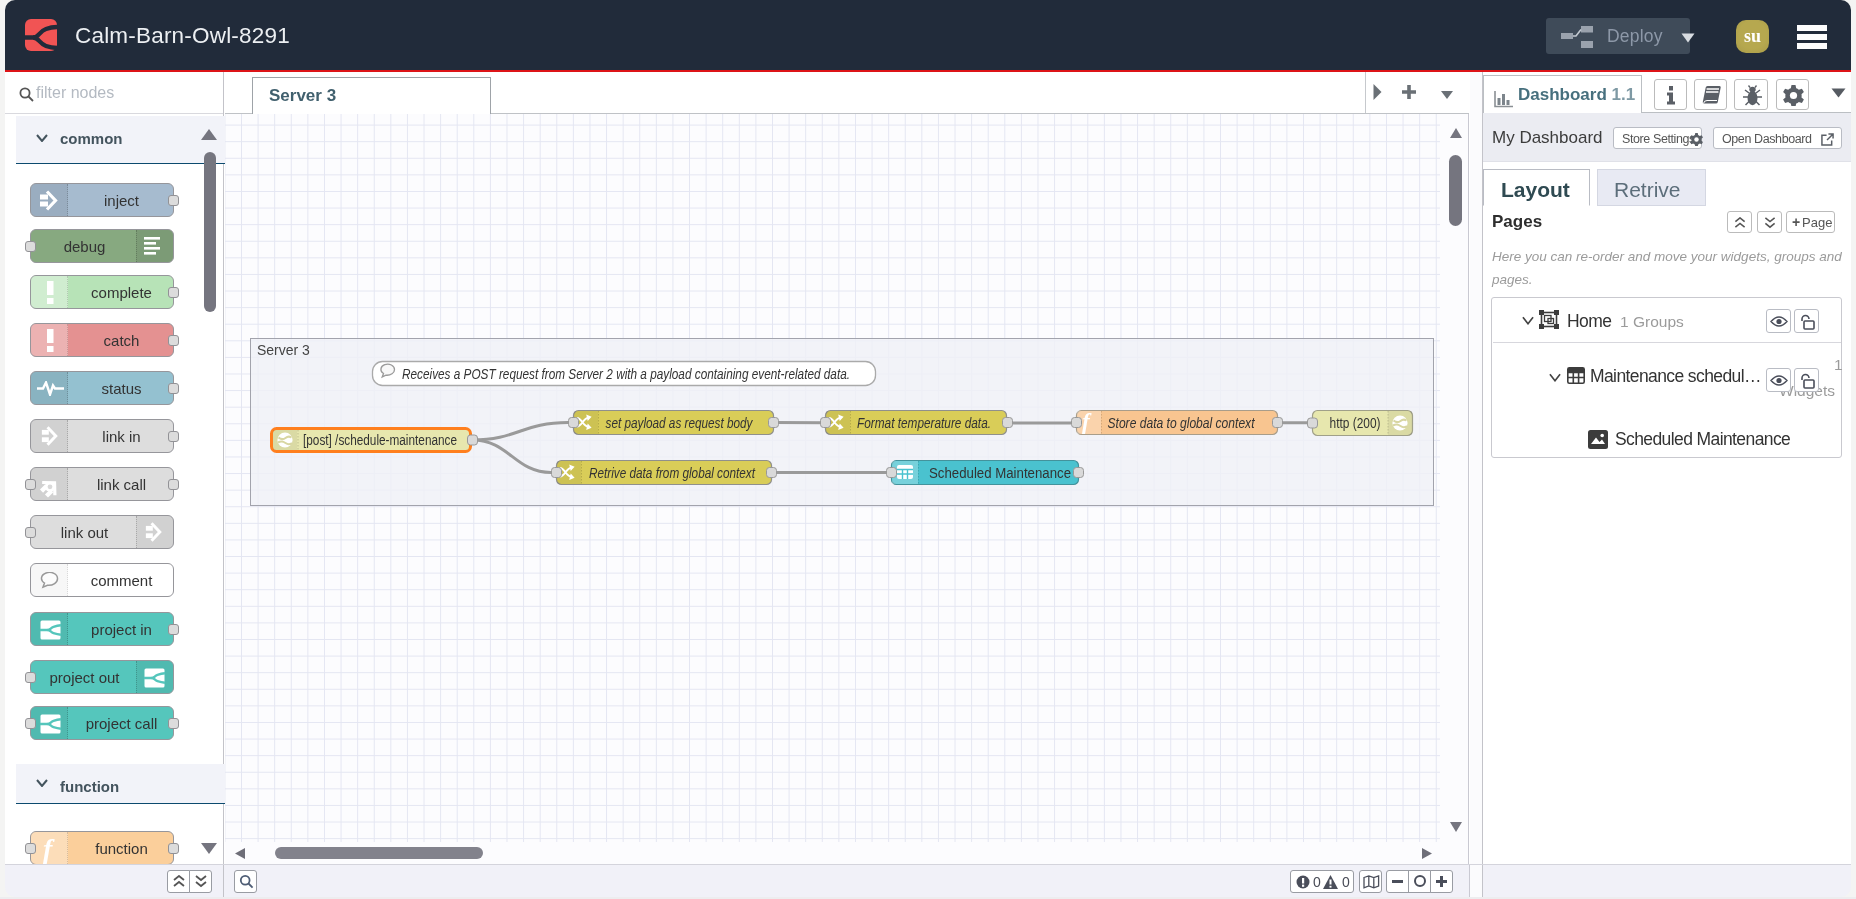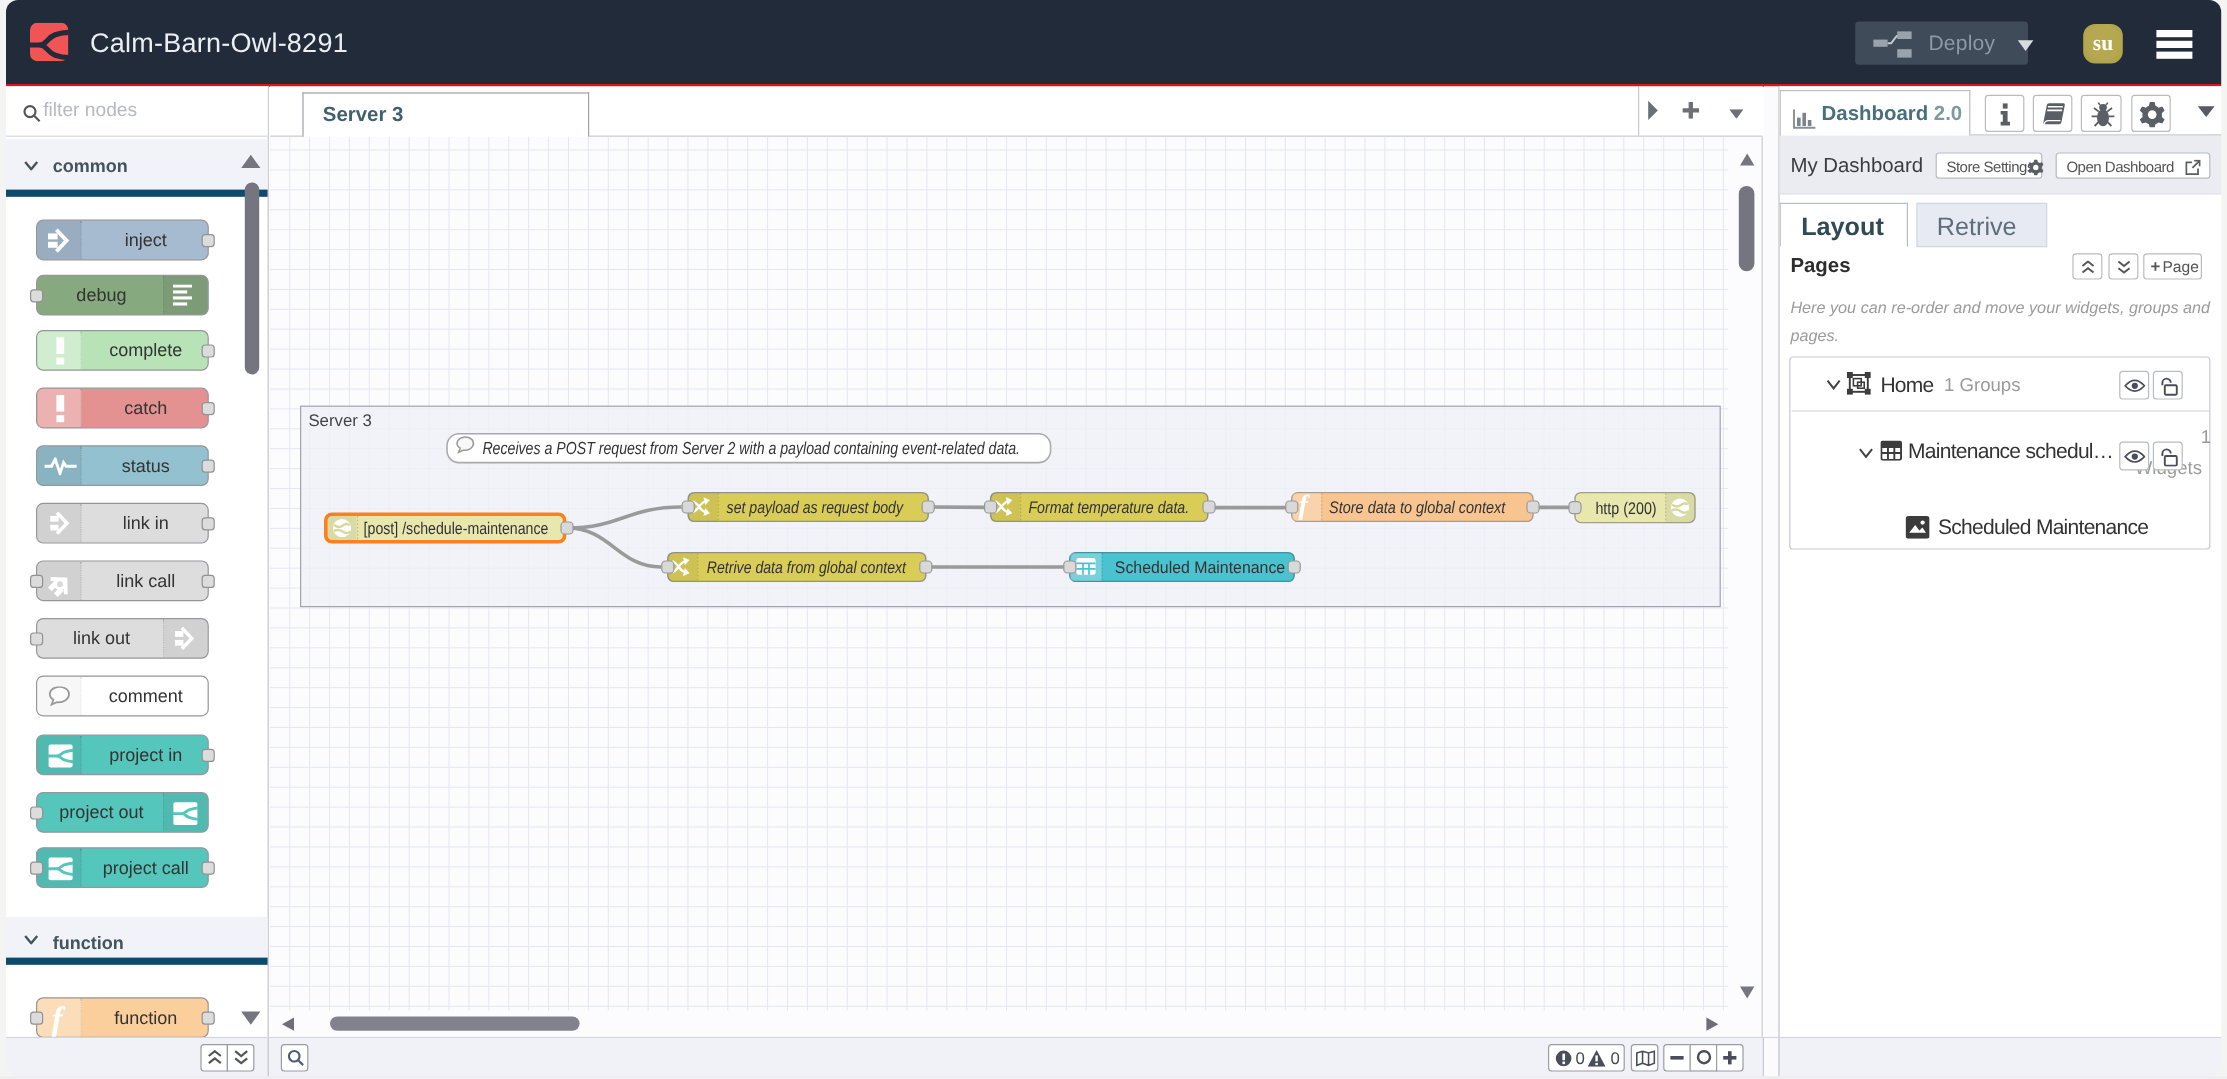--- a/index.html
+++ b/index.html
@@ -17,21 +17,21 @@
   #avatar { position:absolute; left:1736px; top:20px; width:33px; height:33px; border-radius:10px;
     background:radial-gradient(circle at 50% 45%, #b6a84f 55%, #a99c49 100%); color:#fff; text-align:center; line-height:33px;
     font-family:"Liberation Serif",serif; font-weight:bold; font-size:18px; }
   .hbar { position:absolute; left:1797px; width:30px; height:6px; background:#fdfdfd; }
 
   
   #palette { position:absolute; left:0; top:72px; width:224px; height:792px; background:#fff;
     border-right:1px solid #c3c3c9; }
   #psearch { position:absolute; left:0; top:0; width:223px; height:42px; border-bottom:1px solid #d9d9de; background:#fff; }
   #psearch .ph { position:absolute; left:36px; top:12px; color:#b4bac2; font-size:16px; }
-  .cat { position:absolute; left:0; width:223px; height:48px; background:#f2f3f9; border-bottom:6px solid #0c4a6e; }
+  .cat { position:absolute; left:16px; width:223px; height:48px; background:#f2f3f9; border-bottom:1px solid #0c4a6e; }
   .cat .cname { position:absolute; left:44px; top:14px; font-weight:bold; font-size:15px; color:#44545e; }
   .pnode { position:absolute; left:30px; width:144px; height:34px; border:1px solid #96969b; border-radius:6px; font-size:14px; color:#333; }
   .pnode .lbl { position:absolute; top:8px; width:107px; text-align:center; font-size:15px; }
   .pport { position:absolute; width:11px; height:11px; background:#dcdcdc; border:1px solid #929296; border-radius:3px; top:11px; }
 
   
   #tabbar { position:absolute; left:225px; top:72px; width:1244px; height:42px; background:#fff; border-bottom:1px solid #bfc2c6; }
   #wtab { position:absolute; left:27px; top:5px; width:239px; height:38px; background:#fff;
     border:1px solid #9ea3a8; border-bottom:none; }
   #wtab span { position:absolute; left:16px; top:8px; font-size:17px; font-weight:bold; color:#41606e; }
@@ -507,21 +507,21 @@
   <div id="stabrow"></div>
   <div id="stab">
     <svg class="abs" style="left:10px;top:15px" width="19" height="17" viewBox="0 0 19 17">
       <path d="M1 0 V15.5 H19" stroke="#8a8f94" stroke-width="1.6" fill="none"></path>
       <g fill="#7d858c">
         <rect x="3.5" y="7" width="3" height="7"></rect>
         <rect x="8" y="3" width="3" height="11"></rect>
         <rect x="12.5" y="9" width="3" height="5"></rect>
       </g>
     </svg>
-    <span class="t">Dashboard <span style="color:#7e99a4">2.0</span></span>
+    <span class="t">Dashboard <span style="color:#7e99a4">1.1</span></span>
   </div>
 
   <div class="sbtn" style="left:171px;top:7px;width:33px;height:31px">
     <svg class="abs" style="left:12px;top:6px" width="8" height="19" viewBox="0 0 8 19">
       <g fill="#5a5f66">
           <rect x="2" y="0" width="4" height="4.5"></rect>
           <path d="M0 6.5 h6 v9 h2 v3 h-8 v-3 h2 v-6 h-2 Z"></path>
         </g>
     </svg>
   </div>

